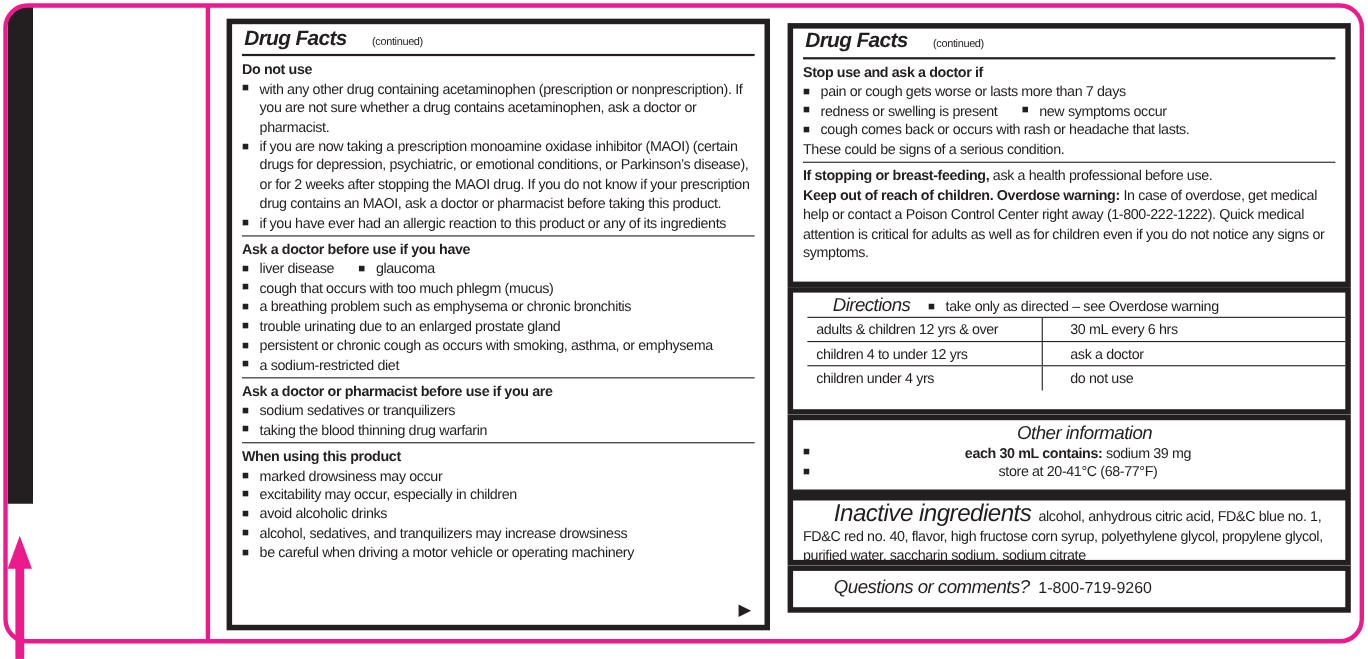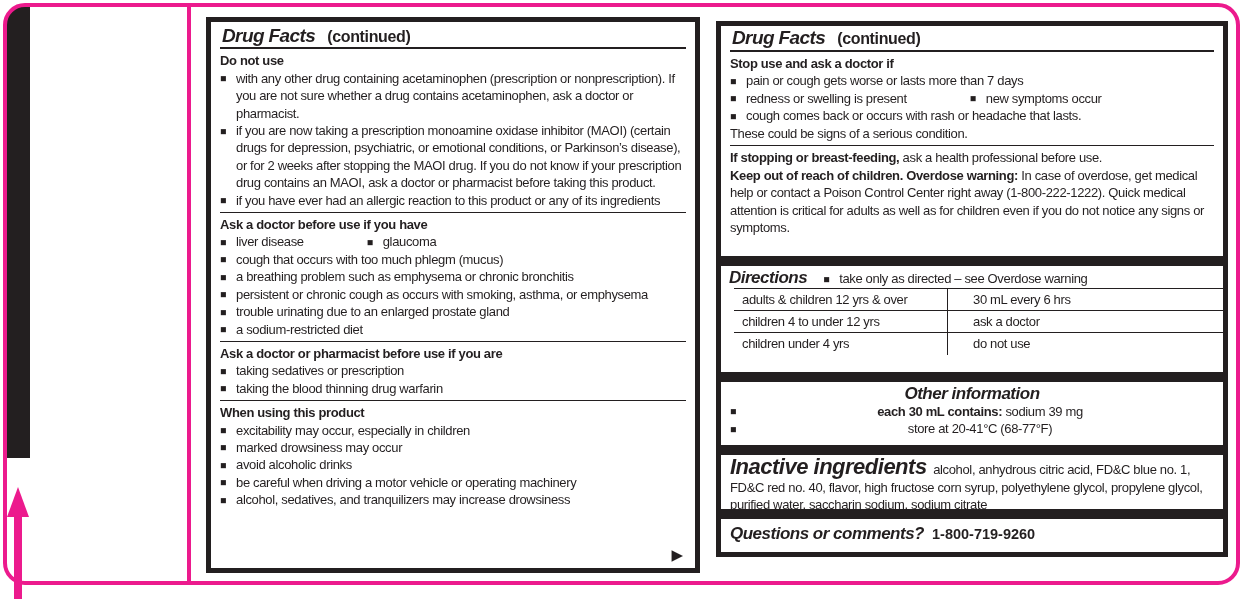--- a/index.html
+++ b/index.html
@@ -32,35 +32,35 @@
   }
   .arrow-shaft {
     position: absolute; left: 14px; top: 515px; width: 8px; height: 84px;
     background: #ec1a8d;
   }
 
   
   .panel {
     position: absolute; background: #fff; border: 5px solid #231f20;
   }
-  .df-header { display: flex; align-items: baseline; gap: 12px; padding: 1px 2px 0 2px; text-align: right; }
+  .df-header { display: flex; align-items: baseline; gap: 23px; padding: 1px 2px 0 2px; text-align: right; }
   .df-title {
     font-size: 19px; font-weight: bold; font-style: italic; letter-spacing: -0.6px;
   }
-  .df-cont { font-size: 16px; font-weight: bold; }
+  .df-cont { font-size: 10px; }
   .hdr-rule { border-top: 2px solid #231f20; margin: 2px 0 3px 0; }
   .divider { border-top: 1.4px solid #231f20; margin: 3px 0; }
   h3 { font-size: 13px; letter-spacing: -0.35px; }
 
   .b { position: relative; padding-left: 16px; }
   .b::before {
     content: "■"; position: absolute; left: 0; top: 0.5px;
     font-size: 10.5px; letter-spacing: 0;
   }
-  .brow { display: flex; gap: 41px; }
+  .brow { display: flex; }
   .brow .b + .b { margin-left: 22px; }
 
   
   .panel-left {
     left: 206px; top: 17px; width: 494px; height: 556px;
     padding: 4px 9px; font-size: 13px; line-height: 17.4px;
   }
   .cont-arrow {
     position: absolute; right: 12px; bottom: 6px; font-size: 15px;
     letter-spacing: 0; line-height: 1;
@@ -72,40 +72,40 @@
     border: 5px solid #231f20; background: #fff; width: 512px;
     font-size: 13px; line-height: 17.5px; overflow: hidden;
   }
   .box-drugfacts { height: 240px; padding: 2px 9px; }
   .box-directions { height: 116px; padding: 2px 0 0 0; }
   .box-other { height: 73px; padding: 3px 9px; text-align: center; }
   .box-inactive { height: 64px; padding: 3px 9px; }
   .box-questions { height: 43px; padding: 6px 9px; }
 
   .box-title {
-    font-size: 17px; font-weight: bold; font-style: italic; letter-spacing: -0.5px;
+    font-size: 17px; font-weight: normal; font-style: italic; letter-spacing: -0.5px; margin-left: 28px;
   }
   .inline-title { font-size: 22px; }
 
   
   .dir-head { padding: 1px 8px 0 8px; }
   .dir-line1 { display: flex; align-items: baseline; gap: 16px; }
   .dir-line2 { display: flex; }
   .dir-line2 .b + .b { margin-left: 26px; }
   .dir-table { margin-left: 13px; border-top: 1.6px solid #231f20; }
   .dir-row { display: flex; border-bottom: 1.6px solid #231f20; height: 22.3px; }
   .dir-row:last-child { border-bottom: none; }
   .dir-who {
     width: 214px; border-right: 1.6px solid #231f20; padding: 2px 6px 0 8px;
   }
   .dir-dose { flex: 1; padding: 2px 4px 0 25px; }
 
   
   .q-row { display: flex; align-items: baseline; gap: 8px; }
-  .q-phone { font-weight: bold; font-size: 14.5px; letter-spacing: 0; }
+  .q-phone { font-weight: normal; font-size: 14.5px; letter-spacing: 0; }
 </style>
 </head>
 <body>
 
 <div class="spine-bar"></div>
 <div class="frame"></div>
 <div class="fold-line"></div>
 <div class="arrow-head"></div>
 <div class="arrow-shaft"></div>
 
@@ -123,38 +123,38 @@
 
   <div class="divider"></div>
 
   <h3>Ask a doctor before use if you have</h3>
   <div class="brow">
     <span class="b">liver disease</span>
     <span class="b">glaucoma</span>
   </div>
   <div class="b">cough that occurs with too much phlegm (mucus)</div>
   <div class="b">a breathing problem such as emphysema or chronic bronchitis</div>
+  <div class="b">trouble urinating due to an enlarged prostate gland</div>
   <div class="b">persistent or chronic cough as occurs with smoking, asthma, or emphysema</div>
-  <div class="b">trouble urinating due to an enlarged prostate gland</div>
   <div class="b">a sodium-restricted diet</div>
 
   <div class="divider"></div>
 
   <h3>Ask a doctor or pharmacist before use if you are</h3>
-  <div class="b">taking sedatives or prescription</div>
+  <div class="b">sodium sedatives or tranquilizers</div>
   <div class="b">taking the blood thinning drug warfarin</div>
 
   <div class="divider"></div>
 
   <h3>When using this product</h3>
+  <div class="b">marked drowsiness may occur</div>
   <div class="b">excitability may occur, especially in children</div>
-  <div class="b">marked drowsiness may occur</div>
   <div class="b">avoid alcoholic drinks</div>
+  <div class="b">alcohol, sedatives, and tranquilizers may increase drowsiness</div>
   <div class="b">be careful when driving a motor vehicle or operating machinery</div>
-  <div class="b">alcohol, sedatives, and tranquilizers may increase drowsiness</div>
 
   <span class="cont-arrow">▶</span>
 </section>
 
 <div class="right-col">
 
   <section class="rbox box-drugfacts">
     <div class="df-header">
       <span class="df-title">Drug Facts</span>
       <span class="df-cont">(continued)</span>

